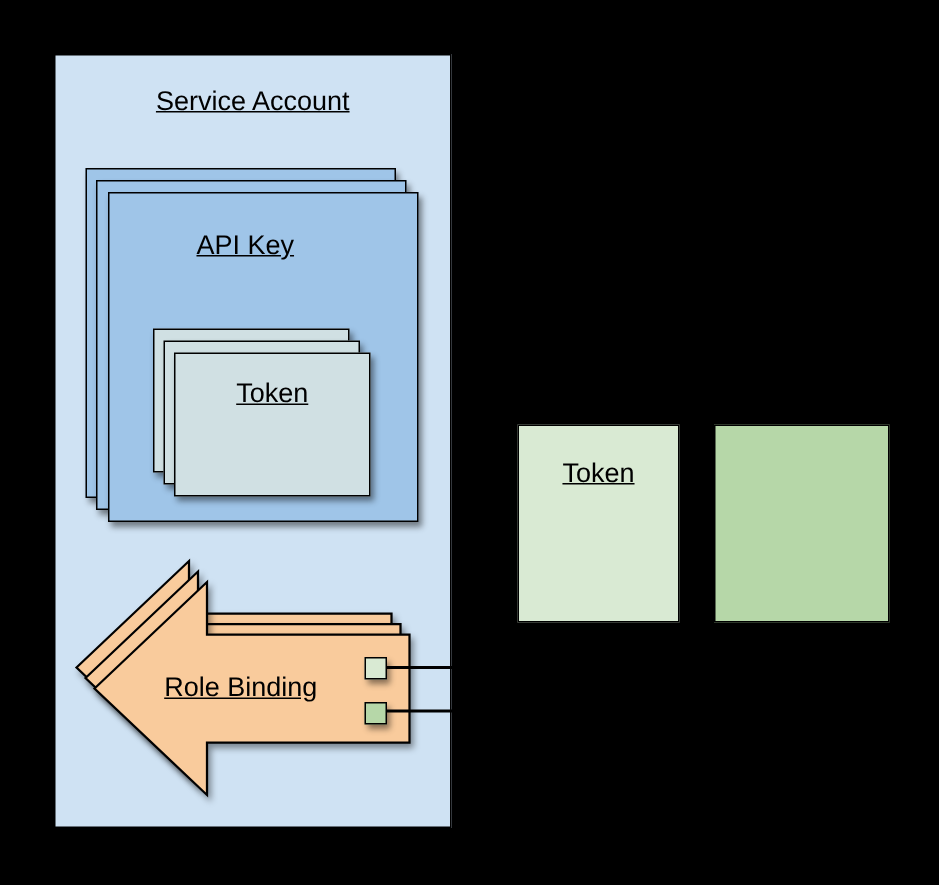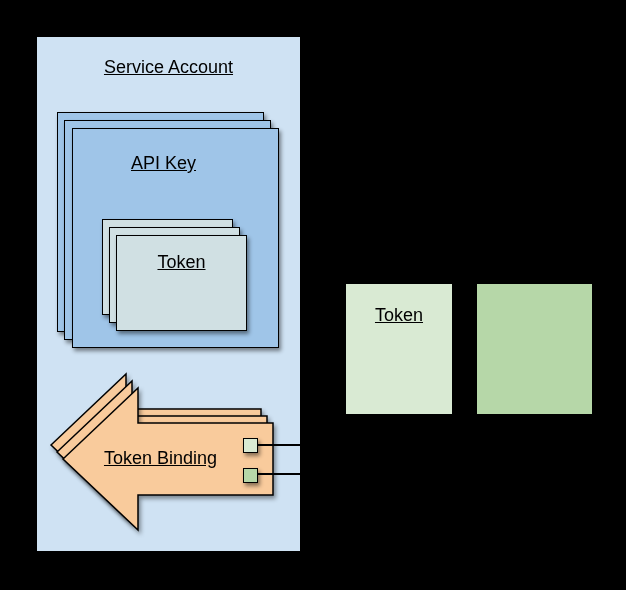--- a/index.html
+++ b/index.html
@@ -91,21 +91,21 @@
   <div class="shape shadow tok-rect tok-back" style="background-color: rgb(208, 224, 227);"></div>
   <div class="shape shadow tok-rect tok-mid" style="background-color: rgb(208, 224, 227);"></div>
   <div class="shape shadow tok-rect tok-front" style="background-color: rgb(208, 224, 227);"></div>
   <div class="label center tok-label">Token</div>
 
   <svg class="arrow-svg" viewBox="0 0 626 590" xmlns="http://www.w3.org/2000/svg">
     <polygon points="51,445 126,374 126,409 261,409 261,481 126,481 126,516" fill="#f9cb9c"></polygon>
     <polygon points="57,452 132,381 132,416 267,416 267,488 132,488 132,523" fill="#f9cb9c"></polygon>
     <polygon points="63,459 138,388 138,423 273,423 273,495 138,495 138,530" fill="#f9cb9c"></polygon>
   </svg>
-  <div class="label center rb-label">Token Binding</div>
+  <div class="label center rb-label">Role Binding</div>
 
   <div class="conn conn-role"></div>
   <div class="conn conn-rg"></div>
 
   <div class="shape shadow port port-role" style="background-color: rgb(217, 234, 211);"></div>
   <div class="shape shadow port port-rg" style="background-color: rgb(182, 215, 168);"></div>
 
   <div class="shape shadow role-box" style="background-color: rgb(217, 234, 211);"></div>
   <div class="label center role-label">Token</div>
 

